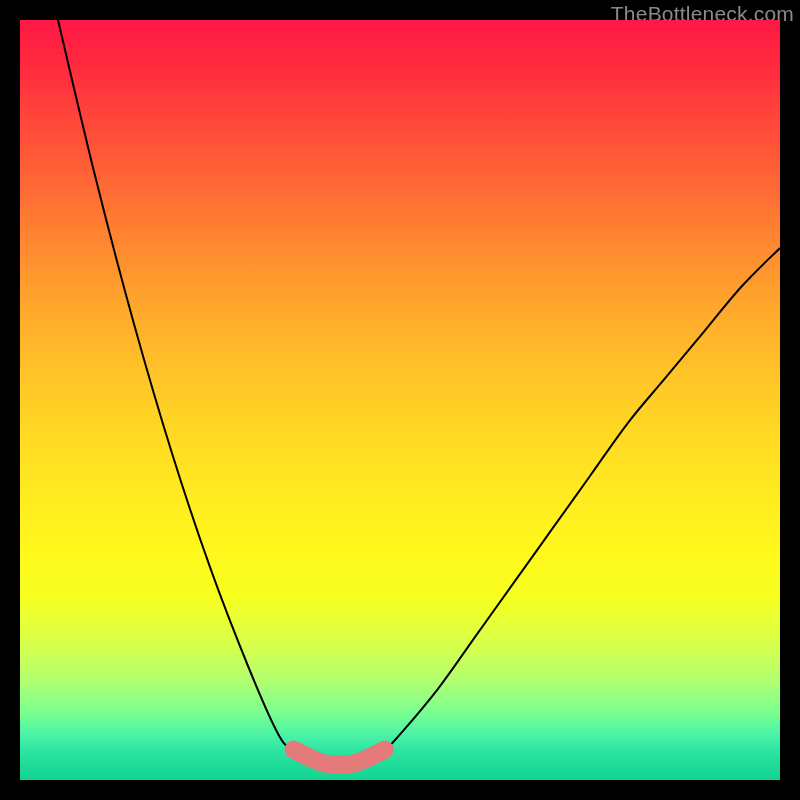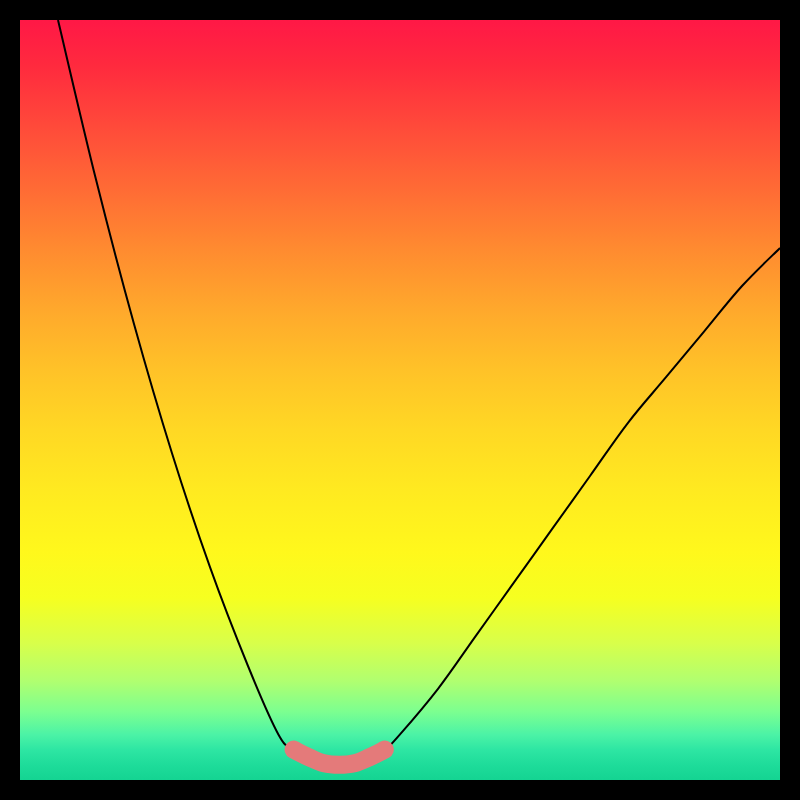--- a/index.html
+++ b/index.html
@@ -46,20 +46,21 @@
     color: #8a8a8a;
     letter-spacing: 0.2px;
     user-select: none;
   }
   svg { display: block; }
 </style>
 </head>
 <body>
 
 <div class="stage">
+  <div class="watermark">TheBottleneck.com</div>
   <div class="plot">
     <svg id="chart-svg" width="760" height="760" viewBox="0 0 760 760" preserveAspectRatio="none">
         <path d="M 38 0 C 44.84 28.728, 62.32 104.88000000000002, 76 159.60000000000002 C 89.68 214.32000000000002, 100.32 254.752, 114 304 C 127.68 353.248, 138.32 389.424, 152 433.2 C 165.68 476.976, 176.32 508.8960000000001, 190 547.2 C 203.68 585.504, 215.688 615.904, 228 646 C 240.312 676.096, 250.19200000000004 699.352, 258.40000000000003 714.4 C 266.608 729.448, 268.128 725.496, 273.59999999999997 729.6 C 279.07199999999995 733.7040000000001, 286.064 735.832, 288.8 737.2" fill="none" stroke="#000" stroke-width="2" stroke-linecap="butt" stroke-linejoin="round"></path>
         <path d="M 349.6 737.2 C 352.336 735.832, 359.32800000000003 733.7040000000001, 364.8 729.6 C 370.272 725.496, 370.424 725.3439999999999, 380 714.4 C 389.576 703.456, 404.32000000000005 686.584, 418.00000000000006 668.8 C 431.68000000000006 651.016, 442.32 634.7520000000001, 456 615.6 C 469.68 596.448, 480.32 581.552, 494 562.4 C 507.68 543.2479999999999, 518.32 528.352, 532 509.2 C 545.68 490.048, 556.32 475.152, 570 456 C 583.68 436.848, 594.32 420.584, 608 402.8 C 621.68 385.016, 632.32 373.616, 646 357.2 C 659.68 340.784, 670.32 328.016, 684 311.6 C 697.68 295.184, 708.32 281.048, 722 266 C 735.68 250.952, 753.16 234.84, 760 228" fill="none" stroke="#000" stroke-width="2" stroke-linecap="butt" stroke-linejoin="round"></path>
         <path d="M 273.59999999999997 729.6 C 276.33599999999996 730.9680000000001, 283.32800000000003 734.7376, 288.8 737.2 C 294.272 739.6624, 298.528 741.912, 304 743.28 C 309.472 744.6479999999999, 313.728 744.8, 319.2 744.8 C 324.67199999999997 744.8, 328.928 744.6479999999999, 334.4 743.28 C 339.87199999999996 741.912, 344.12800000000004 739.6624, 349.6 737.2 C 355.072 734.7376, 362.064 730.9680000000001, 364.8 729.6" fill="none" stroke="#e47a7a" stroke-width="18" stroke-linecap="round" stroke-linejoin="round"></path>
       </svg>
   </div>
 </div>
 
 </body></html>

